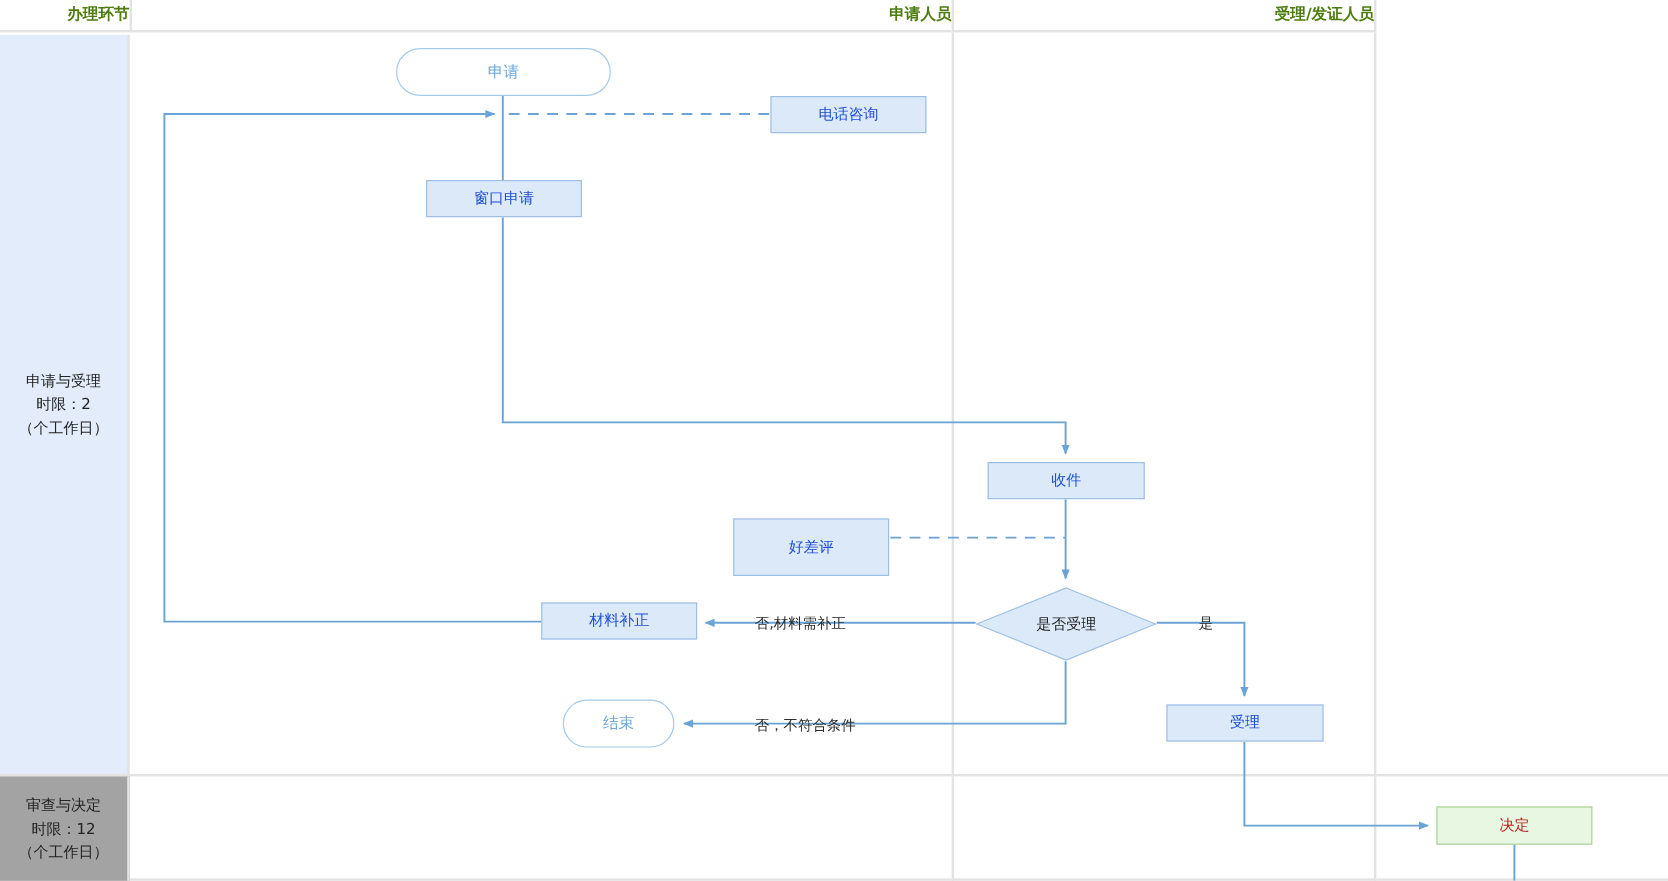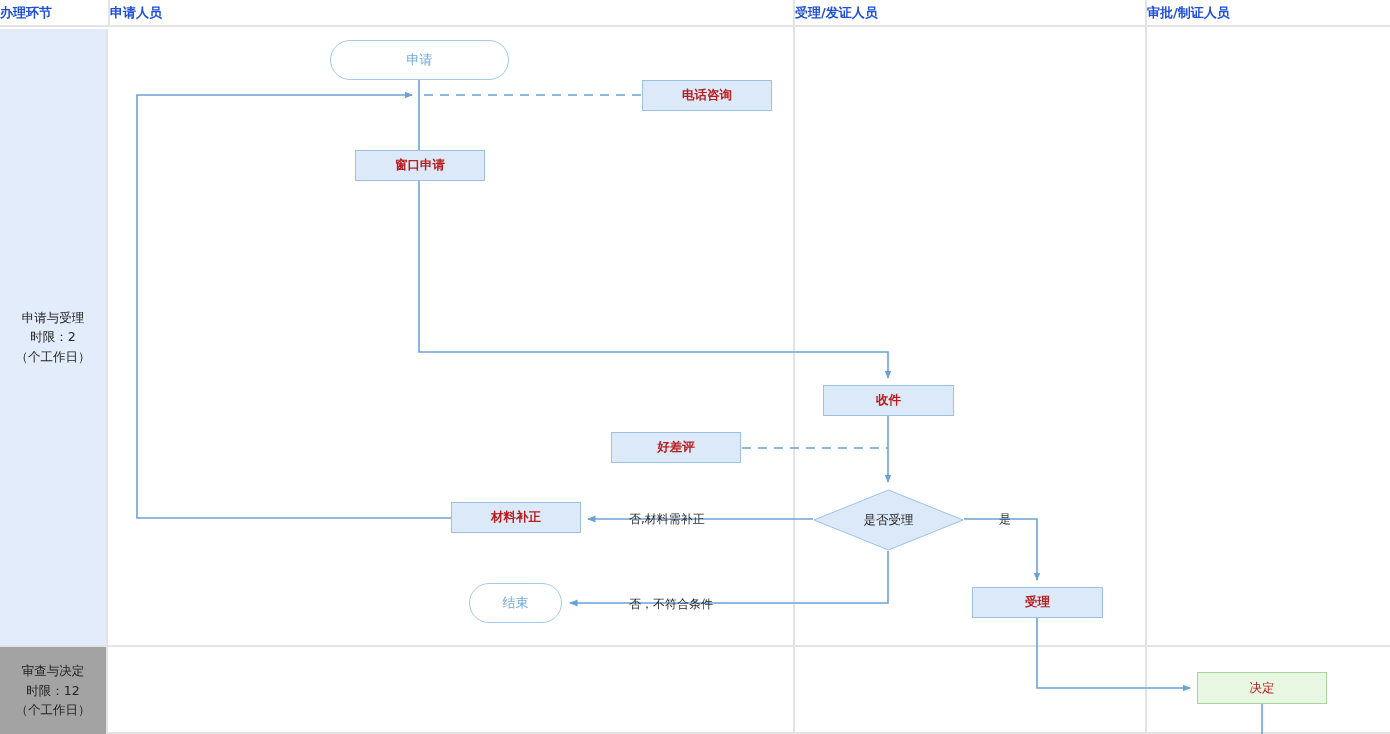--- a/index.html
+++ b/index.html
@@ -27,24 +27,24 @@
     left: 0; top: 0;
     width: 1390px; height: 27px;
     background: #ffffff;
     box-sizing: border-box;
   }
   .hdr-cell {
     position: absolute;
     top: 0;
     height: 27px;
     line-height: 26px;
-    text-align: left;
+    text-align: right;
     font-size: 13px;
     font-weight: bold;
-    color: #1d4ed8;
+    color: #4d7c0f;
     background: #ffffff;
     box-sizing: border-box;
     border-bottom: 2px solid #e3e3e3;
     white-space: nowrap;
   }
   .hdr-sep {
     position: absolute;
     top: 0;
     width: 2px;
     height: 27px;
@@ -90,22 +90,21 @@
     box-sizing: border-box;
     display: flex;
     align-items: center;
     justify-content: center;
     font-size: 12.5px;
     white-space: nowrap;
   }
   .node.rect {
     background: #dce9f9;
     border: 1px solid #9dc0e4;
-    color: #b91c1c;
-    font-weight: bold;
+    color: #1d4ed8;
   }
   .node.rect-green {
     background: #e8f7e1;
     border: 1px solid #a9d39a;
     color: #b91c1c;
   }
   .node.terminator {
     background: #ffffff;
     border: 1.4px solid #a3caea;
     border-radius: 999px;
@@ -132,21 +131,20 @@
 </style>
 </head>
 <body>
 
 <div id="app">
 
   <div class="header-row">
     <div class="hdr-cell" id="hdr0" style="left: 0px; width: 108px;">办理环节</div>
     <div class="hdr-cell" id="hdr1" style="left: 110px; width: 683px;">申请人员</div>
     <div class="hdr-cell" id="hdr2" style="left: 795px; width: 350px;">受理/发证人员</div>
-    <div class="hdr-cell" id="hdr3" style="left: 1147px; width: 243px;">审批/制证人员</div>
     <div class="hdr-sep" style="left:108px"></div>
     <div class="hdr-sep" style="left:793px"></div>
     <div class="hdr-sep" style="left:1145px"></div>
   </div>
 
   <div class="vsep" style="left:793px"></div>
   <div class="vsep" style="left:1145px"></div>
   <div class="hsep" style="top:645px"></div>
   <div class="hsep" style="top:732px"></div>
 
@@ -192,21 +190,21 @@
       </div>
       <div class="node rect" style="left: 642px; top: 80px; width: 130px; height: 31px;">
         <span>电话咨询</span>
       </div>
       <div class="node rect" style="left: 355px; top: 150px; width: 130px; height: 31px;">
         <span>窗口申请</span>
       </div>
       <div class="node rect" style="left: 823px; top: 385px; width: 131px; height: 31px;">
         <span>收件</span>
       </div>
-      <div class="node rect" style="left: 611px; top: 432px; width: 130px; height: 31px;">
+      <div class="node rect" style="left: 611px; top: 432px; width: 130px; height: 48px;">
         <span>好差评</span>
       </div>
       <div style="position: absolute; left: 813px; top: 489px; width: 151px; height: 62px;">
         <svg width="151" height="62" viewBox="0 0 151 62" style="position: absolute; left: 0px; top: 0px;">
           <polygon points="75.5,1 150,31 75.5,61 1,31" fill="#dce9f9" stroke="#9dc0e4" stroke-width="1"></polygon>
         </svg>
         <div style="position: absolute; left: 0px; top: 0px; width: 151px; height: 62px; display: flex; align-items: center; justify-content: center; font-size: 12.5px; color: rgb(31, 31, 31); white-space: nowrap;">是否受理</div>
       </div>
       <div class="node rect" style="left: 451px; top: 502px; width: 130px; height: 31px;">
         <span>材料补正</span>

